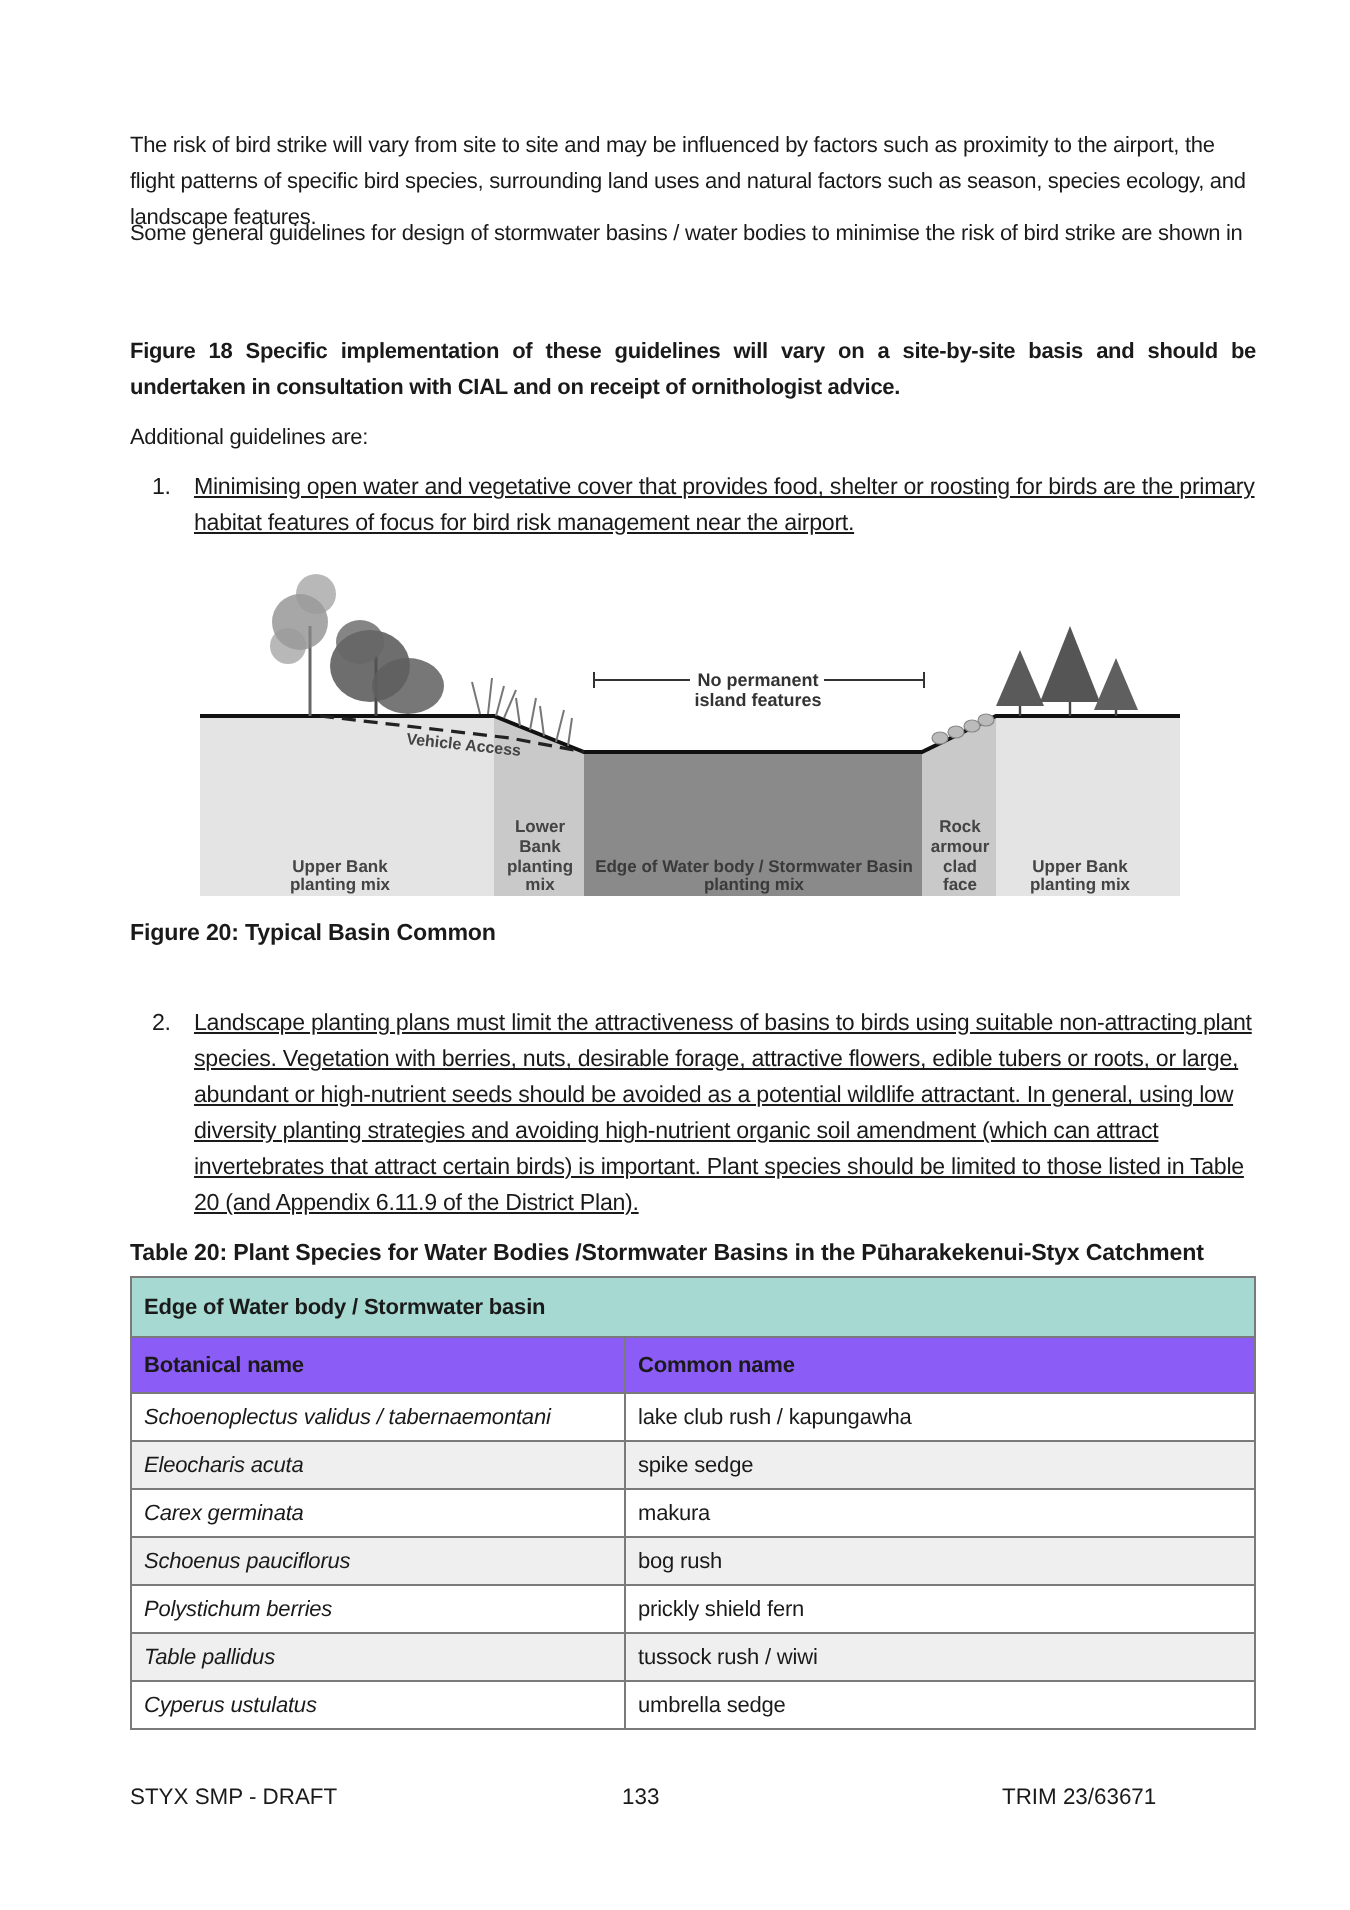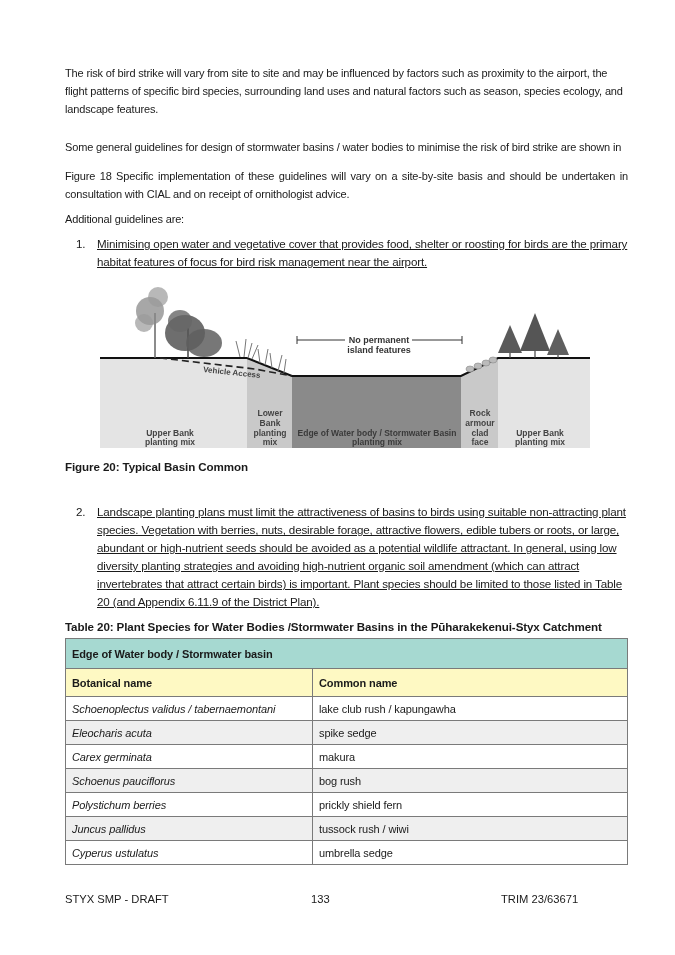--- a/index.html
+++ b/index.html
@@ -5,43 +5,43 @@
   html, body { margin: 0; padding: 0; background: #ffffff; }
   body {
     width: 675px; height: 955px; position: relative; overflow: hidden;
     font-family: "Liberation Sans", "DejaVu Sans", sans-serif;
     color: #1a1a1a;
   }
   .page { position: absolute; left: 65px; top: 0; width: 563px; }
   p.body {
     margin: 0; font-size: 11px; line-height: 18px; letter-spacing: -0.15px;
   }
-  .just { text-align: justify; }
+  .just { text-align: justify; font-weight: bold; }
   #p1 { position: absolute; top: 64px; left: 0; width: 563px; }
-  #p2 { position: absolute; top: 138px; left: 0; width: 563px; }
+  #p2 { position: absolute; top: 108px; left: 0; width: 563px; }
   #p3 { position: absolute; top: 167px; left: 0; width: 563px; }
   #p4 { position: absolute; top: 210px; left: 0; width: 563px; }
   .li { position: absolute; left: 0; width: 563px; font-size: 11.6px; line-height: 18px; letter-spacing: -0.15px; }
   .li .num { position: absolute; left: 11px; top: 0; }
   .li .txt { margin-left: 32px; display: block; text-decoration: underline; }
   #li1 { top: 235px; }
   #li2 { top: 503px; }
   .fig-wrap { position: absolute; left: 35px; top: 283px; width: 490px; height: 167px; font-weight: bold; }
   .caption { position: absolute; left: 0; font-size: 11.6px; font-weight: bold; letter-spacing: -0.1px; }
   #fig-caption { top: 460px; }
   #tbl-caption { top: 620px; }
   table.plants {
     position: absolute; left: 0; top: 638px; width: 563px;
     border-collapse: collapse; font-size: 11px; letter-spacing: -0.1px;
   }
   table.plants td, table.plants th {
     border: 1px solid #7a7a7a; padding: 0 6px; text-align: left; vertical-align: middle;
   }
   table.plants tr.sec td { background: #a6d9d1; font-weight: bold; height: 29px; }
-  table.plants tr.hdr th { background: #fef9c3; font-weight: bold; height: 27px; }
+  table.plants tr.hdr th { background: #8b5cf6; font-weight: bold; height: 27px; }
   table.plants tr.row td { height: 23px; margin-left: 10px; }
   table.plants tr.row:nth-child(odd) td { background: #ffffff; }
   table.plants tr.row:nth-child(even) td { background: #efefef; }
   table.plants td.bot { font-style: italic; width: 234px; }
   .footer { position: absolute; top: 893px; left: 0; width: 563px; font-size: 11.2px; }
   .footer .l { position: absolute; left: 0; }
   .footer .c { position: absolute; left: 246px; }
   .footer .r { position: absolute; left: 436px; }
   svg text { font-family: "Liberation Sans", "DejaVu Sans", sans-serif; }
 </style>
@@ -166,21 +166,21 @@
         </tr>
       <tr class="row">
           <td class="bot">Schoenus pauciflorus</td>
           <td>bog rush</td>
         </tr>
       <tr class="row">
           <td class="bot">Polystichum berries</td>
           <td>prickly shield fern</td>
         </tr>
       <tr class="row">
-          <td class="bot">Juncus pallidus</td>
+          <td class="bot">Table pallidus</td>
           <td>tussock rush / wiwi</td>
         </tr>
       <tr class="row">
           <td class="bot">Cyperus ustulatus</td>
           <td>umbrella sedge</td>
         </tr>
     </tbody>
   </table>
 
   <div class="footer">

